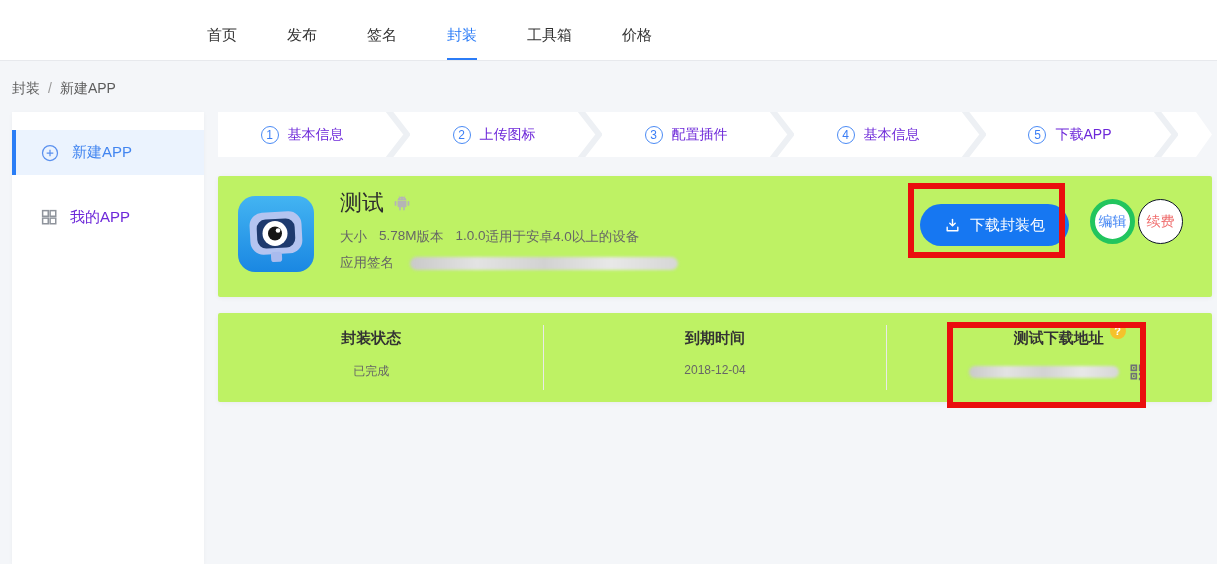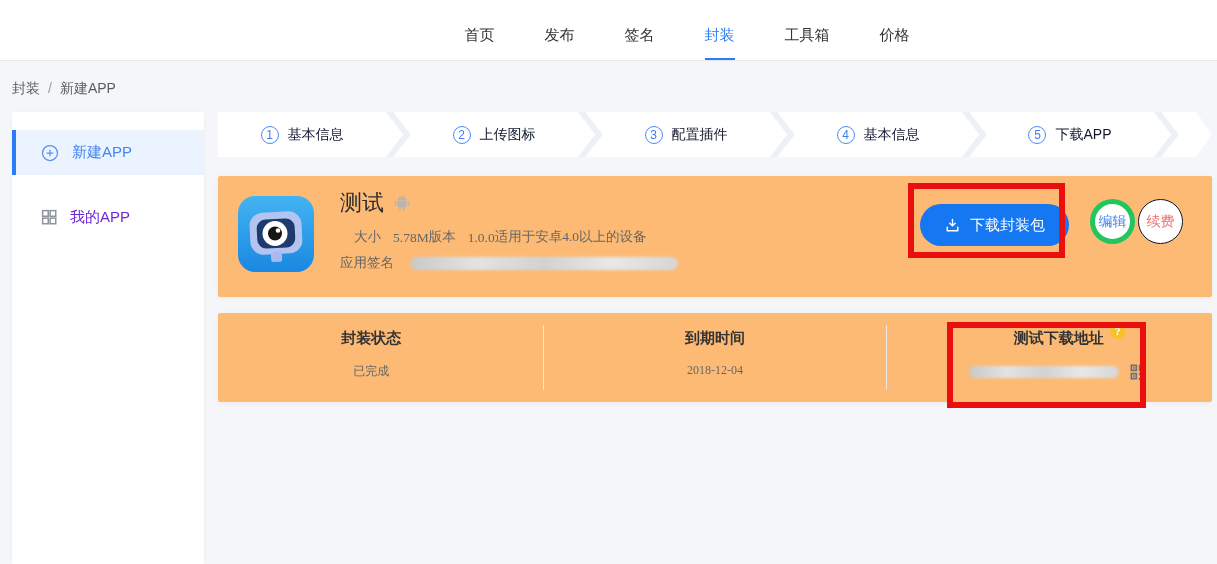--- a/index.html
+++ b/index.html
@@ -5,21 +5,21 @@
   * { margin:0; padding:0; box-sizing:border-box; }
   html,body { width:1217px; height:564px; }
   body {
     font-family:"Liberation Sans","DejaVu Sans",sans-serif;
     background:#f4f6f9; position:relative; overflow:hidden; color:#333;
   }
   
   .topnav {
     position:absolute; left:0; top:0; width:1217px; height:61px;
     background:#fff; border-bottom:1px solid #e7e9ed;
-    display:flex; align-items:flex-end; padding-left:207px;justify-content:center;
+    display:flex; align-items:flex-end; padding-left:207px;
   }
   .nav-item {
     font-size:15px; color:#333; cursor:pointer;
     padding:0 0 13px 0; margin-right:50px; border-bottom:2px solid transparent;
   }
   .nav-item.w2 { min-width:30px; }
   .nav-item.active { color:#2b7cf7; border-bottom-color:#2b7cf7; }
   
   .breadcrumb { position:absolute; left:12px; top:80px; font-size:14px; color:#5c5c5c; }
   .breadcrumb .sep { margin:0 8px; color:#9a9a9a; }
@@ -39,30 +39,30 @@
   .wizard {
     position:absolute; left:218px; top:112px; width:994px; height:45px; background:#fff;
     display:flex; align-items:center;
     clip-path:polygon(0 0, calc(100% - 16px) 0, 100% 50%, calc(100% - 16px) 100%, 0 100%);
   }
   .wz-step { flex:1; display:flex; align-items:center; justify-content:center; cursor:pointer; }
   .wz-num {
     width:18px; height:18px; border:1px solid #4b8bf5; border-radius:50%;
     color:#3b7ef5; font-size:12px; line-height:16px; text-align:center; flex:0 0 18px;
   }
-  .wz-label { margin-left:9px; font-size:14px; color:#0f172a; white-space:nowrap; }
+  .wz-label { margin-left:9px; font-size:14px; color:#6d28d9; white-space:nowrap; }
   .wz-chev { flex:0 0 24px; height:45px; }
   .wz-tail { flex:0 0 34px; }
   
-  .card { position:absolute; background:#fdba74; border-radius:2px; box-shadow:0 1px 5px rgba(0,0,0,.05);font-family:Liberation Serif, serif; }
+  .card { position:absolute; background:#bef264; border-radius:2px; box-shadow:0 1px 5px rgba(0,0,0,.05); }
   .app-card { left:218px; top:176px; width:994px; height:121px; }
   .app-icon { position:absolute; left:20px; top:20px; width:76px; height:76px; }
   .app-title { position:absolute; left:122px; top:12px; font-size:22px; color:#2d2d2d; display:flex; align-items:center; }
   .app-title .droid { margin-left:9px; display:inline-flex; }
-  .app-meta { position:absolute; left:136px; top:52px; font-size:13.5px; color:#666; display:flex; align-items:flex-end; }
+  .app-meta { position:absolute; left:122px; top:52px; font-size:13.5px; color:#666; display:flex; align-items:flex-start; }
   .app-meta .lbl { margin-right:12px; }
   .app-meta .gap-lg { }
   .app-sig { position:absolute; left:122px; top:78px; font-size:13.5px; color:#666; display:flex; align-items:center; }
   .redact {
     background:linear-gradient(90deg,#c9c9c9,#e3e3e3 25%,#d2d2d2 50%,#e8e8e8 75%,#d6d6d6);
     border-radius:8px; filter:blur(1.6px);
   }
   .sig-redact { width:268px; height:13px; margin-left:16px; }
   .btn-download {
     position:absolute; left:702px; top:28px; height:42px; padding:0 24px;

